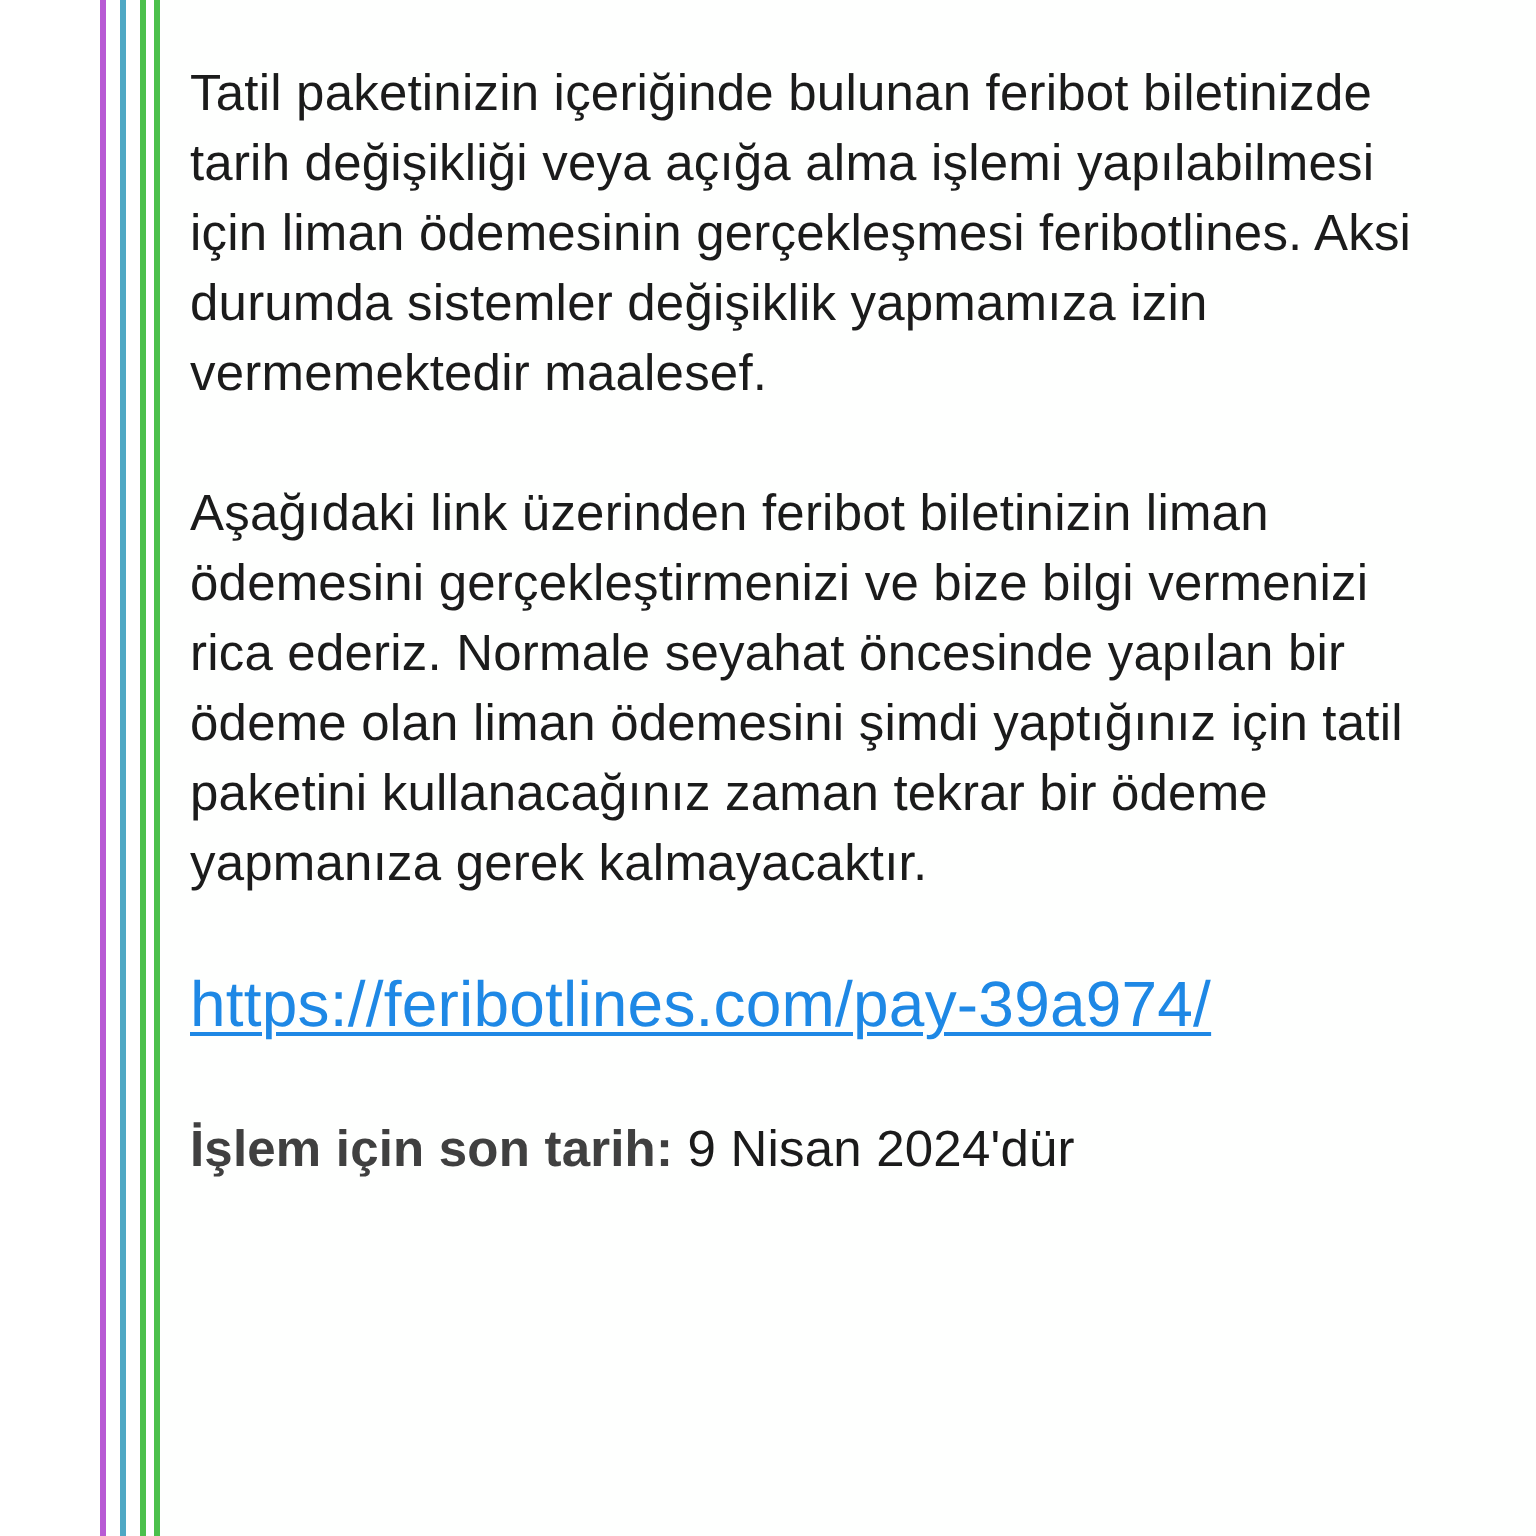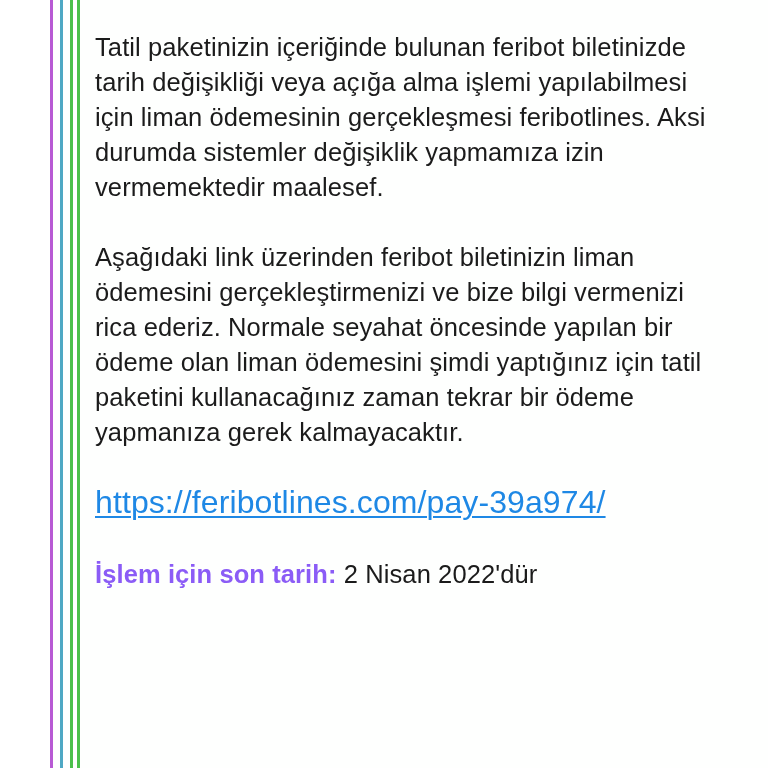--- a/index.html
+++ b/index.html
@@ -81,21 +81,21 @@
     cursor: pointer;
     display: inline;
   }
 
   .para.final {
     margin-bottom: 0;
   }
 
   .label-bold {
     font-weight: 700;
-    color: #8b5cf6;
+    color: #404040;
   }
 </style>
 </head>
 <body>
 
 <div class="page">
 
   <div class="quote-bg"></div>
 
   <div class="stripes">
@@ -109,16 +109,16 @@
 
     <p class="para">Tatil paketinizin içeriğinde bulunan feribot biletinizde tarih değişikliği veya açığa alma işlemi yapılabilmesi için liman ödemesinin gerçekleşmesi feribotlines. Aksi durumda sistemler değişiklik yapmamıza izin vermemektedir maalesef.</p>
 
     <p class="para">Aşağıdaki link üzerinden feribot biletinizin liman ödemesini gerçekleştirmenizi ve bize bilgi vermenizi rica ederiz. Normale seyahat öncesinde yapılan bir ödeme olan liman ödemesini şimdi yaptığınız için tatil paketini kullanacağınız zaman tekrar bir ödeme yapmanıza gerek kalmayacaktır.</p>
 
     <p class="para link-para">
       <a class="link" href="#" style="color: rgb(30, 136, 229);">https://feribotlines.com/pay-39a974/</a>
     </p>
 
 
-    <p class="para final"><span class="label-bold">İşlem için son tarih:</span><span> 2 Nisan 2022'dür</span></p>
+    <p class="para final"><span class="label-bold">İşlem için son tarih:</span><span> 9 Nisan 2024'dür</span></p>
 
   </div>
 </div>
 
 </body></html>

